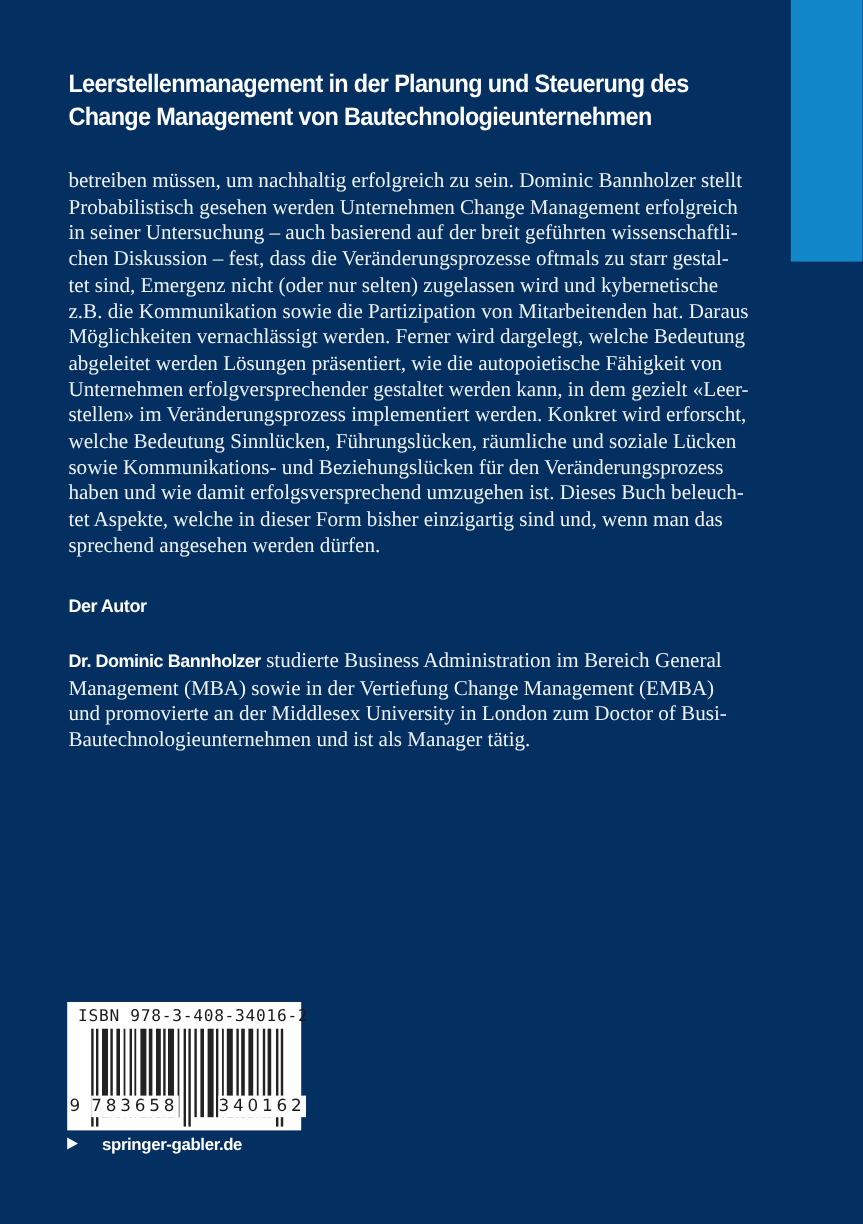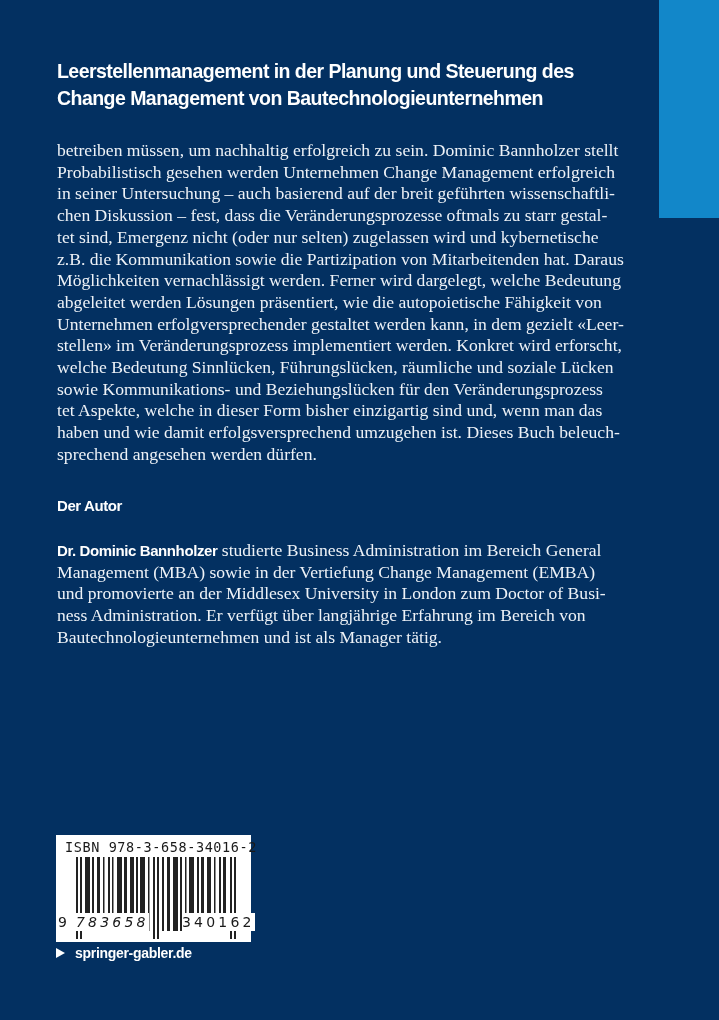--- a/index.html
+++ b/index.html
@@ -110,34 +110,34 @@
       top: 78px;
       font-family: "DejaVu Sans", sans-serif;
       font-size: 14px;
       letter-spacing: 3.2px;
       color: #1a1a1a;
       background: #fff;
       white-space: nowrap;
       line-height: 18px;
     }
     .digit-first { left: 2px; letter-spacing: 0; }
-    .digit-left { left: 20px; font-style: italic; }
+    .digit-left { left: 20px; }
     .digit-right { left: 104px; margin-left: 22px; }
     .website {
       position: absolute;
       left: 56px;
       top: 945px;
       font-family: "Liberation Sans", sans-serif;
       font-weight: bold;
       font-size: 14px;
       letter-spacing: -0.3px;
       color: #ffffff;
       display: flex;
       align-items: center;
-      gap: 10px;
+      gap: 20px;
     }
     .arrow-icon {
       width: 0;
       height: 0;
       border-top: 5px solid transparent;
       border-bottom: 5px solid transparent;
       border-left: 9px solid #ffffff;
     }
   </style>
 </head>
@@ -156,37 +156,36 @@
   <span>in seiner Untersuchung – auch basierend auf der breit geführten wissenschaftli-</span>
   <span>chen Diskussion – fest, dass die Veränderungsprozesse oftmals zu starr gestal-</span>
   <span>tet sind, Emergenz nicht (oder nur selten) zugelassen wird und kybernetische</span>
   <span>z.B. die Kommunikation sowie die Partizipation von Mitarbeitenden hat. Daraus</span>
   <span>Möglichkeiten vernachlässigt werden. Ferner wird dargelegt, welche Bedeutung</span>
   <span>abgeleitet werden Lösungen präsentiert, wie die autopoietische Fähigkeit von</span>
   <span>Unternehmen erfolgversprechender gestaltet werden kann, in dem gezielt «Leer-</span>
   <span>stellen» im Veränderungsprozess implementiert werden. Konkret wird erforscht,</span>
   <span>welche Bedeutung Sinnlücken, Führungslücken, räumliche und soziale Lücken</span>
   <span>sowie Kommunikations- und Beziehungslücken für den Veränderungsprozess</span>
+  <span>haben und wie damit erfolgsversprechend umzugehen ist. Dieses Buch beleuch-</span>
   <span>tet Aspekte, welche in dieser Form bisher einzigartig sind und, wenn man das</span>
-  <span>haben und wie damit erfolgsversprechend umzugehen ist. Dieses Buch beleuch-</span>
   <span>sprechend angesehen werden dürfen.</span>
 </div>
 
 <div class="author-heading">Der Autor</div>
 
 <div class="author-text">
   <span class="line"><span class="author-name">Dr. Dominic Bannholzer</span><span> studierte Business Administration im Bereich General</span></span>
   <span class="line">Management (MBA) sowie in der Vertiefung Change Management (EMBA)</span>
   <span class="line">und promovierte an der Middlesex University in London zum Doctor of Busi-</span>
-  <span class="line">ness Administration. Er verfügt über langjährige Erfahrung im Bereich von</span>
   <span class="line">Bautechnologieunternehmen und ist als Manager tätig.</span>
 </div>
 
 <div class="barcode-box">
-  <div class="isbn-label">ISBN 978-3-658-34016-2</div>
+  <div class="isbn-label">ISBN 978-3-408-34016-2</div>
   <svg class="bars" viewBox="0 0 180 82" preserveAspectRatio="none">
     <g fill="#222">
 
       <rect x="12" y="0" width="2" height="82"></rect>
       <rect x="16" y="0" width="2" height="82"></rect>
 
       <rect x="21" y="0" width="5" height="74"></rect>
       <rect x="28" y="0" width="2" height="74"></rect>
       <rect x="33" y="0" width="3" height="74"></rect>
       <rect x="39" y="0" width="1.5" height="74"></rect>

